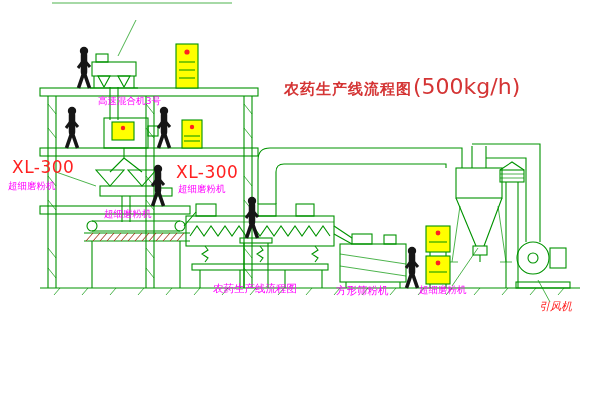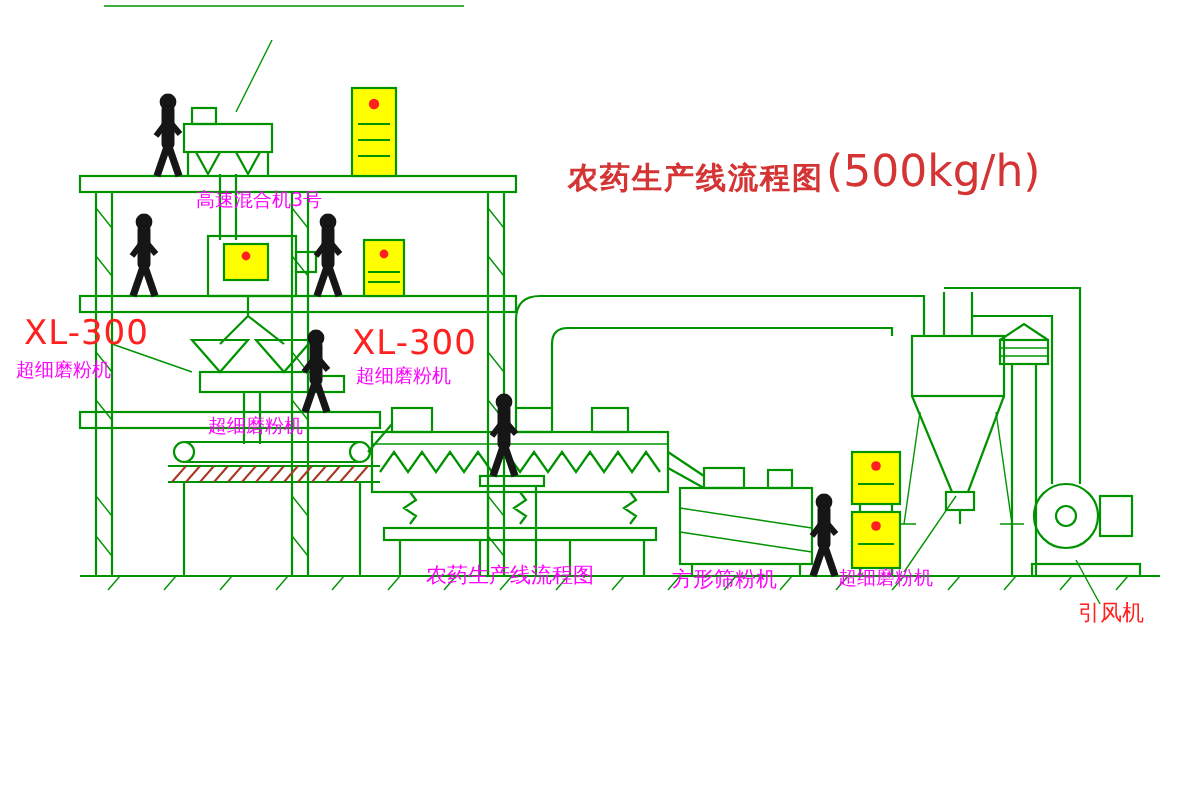--- a/index.html
+++ b/index.html
@@ -13,21 +13,21 @@
   .fillY  { fill:var(--c-yellow); stroke:var(--c-line); stroke-width:1.1; }
   .dot    { fill:var(--c-red); stroke:none; }
   .hatch  { stroke:var(--c-hatch); fill:none; stroke-width:1; }
   .pfill  { fill:var(--c-black); stroke:none; }
   .pstroke{ stroke:var(--c-black); fill:none; }
   .lbl { position:absolute; white-space:nowrap; line-height:1.1; }
   .lbl-m  { color:var(--c-magenta); font-size:9.5px; }
   .lbl-m-lg { color:var(--c-magenta); font-size:10.5px; }
   .lbl-r  { color:var(--c-red); font-size:17px; letter-spacing:0.5px; }
   .lbl-r-lg { color:var(--c-red); font-size:14px; letter-spacing:0.5px; }
-  .lbl-r-sm { color:var(--c-red); font-size:11px; }
+  .lbl-r-sm { color:var(--c-red); font-size:11px;font-style:italic; }
   .title { position:absolute; left:284px; top:46px; display:flex; align-items:flex-end; }
   .title-main { font-size:15px; font-weight:700; color:var(--c-title); letter-spacing:1px; }
   .title-cap  { font-size:22px; font-weight:400; color:var(--c-title); margin-left:1px;margin-top:28px; }
 </style>
 </head>
 <body>
 
 <div class="stage">
 
 <svg width="600" height="403" viewBox="0 0 600 403">

